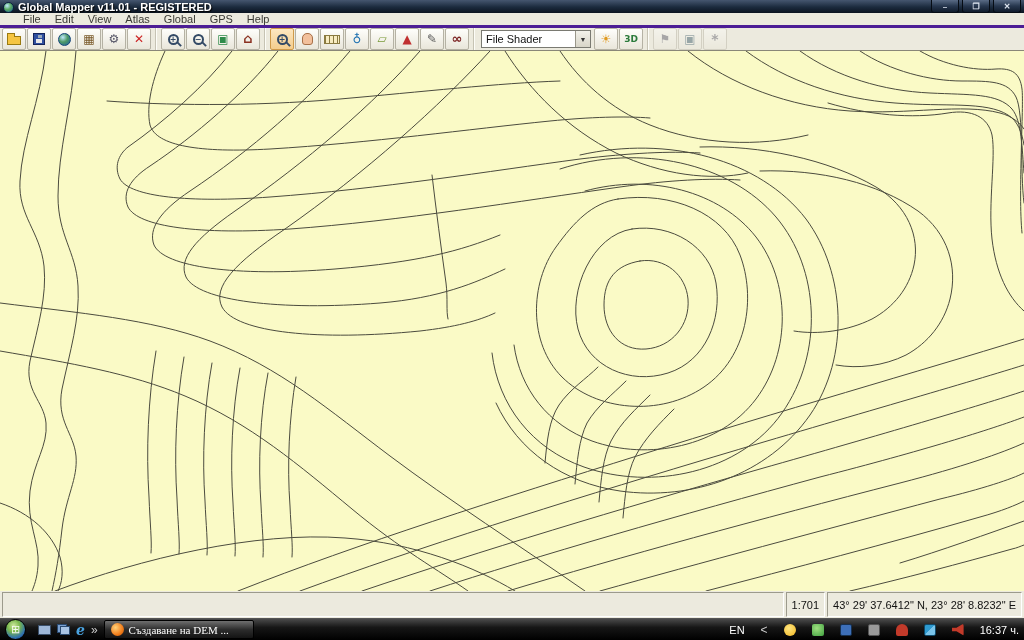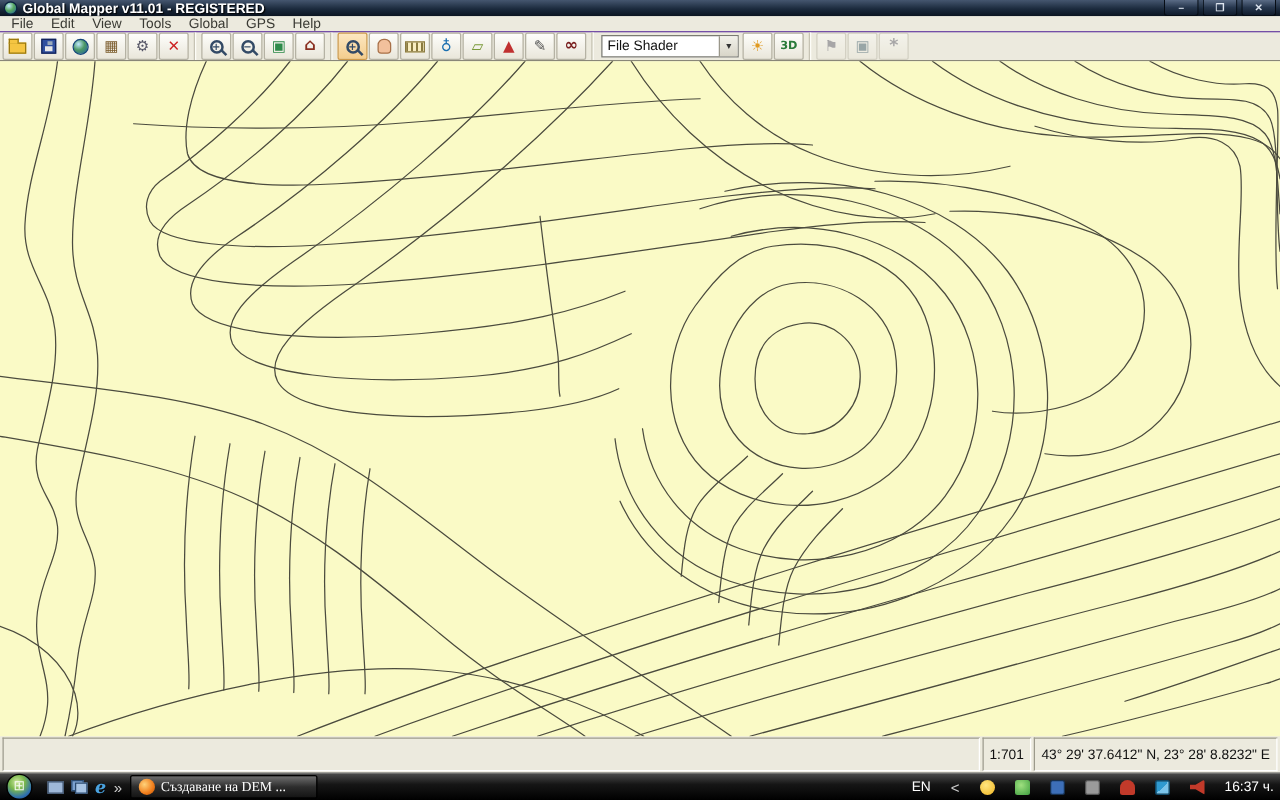--- a/index.html
+++ b/index.html
@@ -1,33 +1,33 @@
 <!DOCTYPE html>
 <html><head>
 <meta charset="utf-8">
 <style>
   *{box-sizing:border-box;margin:0;padding:0;}
   body{width:1024px;height:640px;overflow:hidden;font-family:"Liberation Sans",sans-serif;}
   .screen{width:1024px;height:640px;display:flex;flex-direction:column;background:#eceade;}
 
   
-  .titlebar{height:16px;display:flex;align-items:center;padding:0 3px;
+  .titlebar{height:16px;display:flex;align-items:flex-end;padding:0 3px;
     background:linear-gradient(#45566f,#1b2a3d 55%,#0b1420);}
   .appicon{width:11px;height:11px;border-radius:50%;
     background:radial-gradient(circle at 35% 30%,#bfe8ff,#58a860 45%,#1b5fa0);border:1px solid #0a2340;}
   .title{color:#fff;font-size:11px;font-weight:bold;margin-left:4px;flex:1;
     text-shadow:1px 1px 1px #000;white-space:nowrap;}
   .winbtns{display:flex;gap:3px;align-self:flex-start;}
   .winbtns button{width:28px;height:13px;border:1px solid #060c14;border-top:none;border-radius:0 0 3px 3px;
     background:linear-gradient(#5a6b85,#27374e 50%,#101c2c);color:#dfe6f0;
     font:bold 8px/9px "Liberation Sans",sans-serif;padding:0;cursor:default;}
 
   
-  .menubar{height:15px;display:flex;align-items:center;background:#eceade;padding-left:2px;
-    border-bottom:1px solid #4c1d95;}
+  .menubar{height:15px;display:flex;align-items:center;background:#eceade;padding-left:16px;
+    border-bottom:3px solid #4c1d95;}
   .menubar span{font-size:11px;color:#3a3a34;padding:0 7px;}
 
   
   .toolbar{height:26px;display:flex;align-items:center;background:#eceade;padding:0 2px;gap:1px;}
   .tbtn{width:24px;height:22px;display:flex;align-items:center;justify-content:center;
     background:linear-gradient(#fefefb,#e9e6da);border:1px solid #b5b2a4;border-radius:2px;padding:0;cursor:default;}
   .tbtn.active{background:linear-gradient(#fde7c1,#f4cd8d);border-color:#cf9a4a;}
   .tbtn.disabled{opacity:.45;}
   .sep{width:0;height:22px;border-left:1px solid #c6c3b4;border-right:1px solid #fdfdf8;margin:0 3px;}
   .g{font-family:"DejaVu Sans",sans-serif;font-size:12px;line-height:12px;}
@@ -106,21 +106,21 @@
       <button>–</button>
       <button>❐</button>
       <button>✕</button>
     </div>
   </div>
 
   <div class="menubar">
     <span>File</span>
     <span>Edit</span>
     <span>View</span>
-    <span>Tools</span>
+    <span>Atlas</span>
     <span>Global</span>
     <span>GPS</span>
     <span>Help</span>
   </div>
 
   <div class="toolbar">
     <button class="tbtn">
         <span class="folder"></span>
       </button>
     <button class="tbtn">

